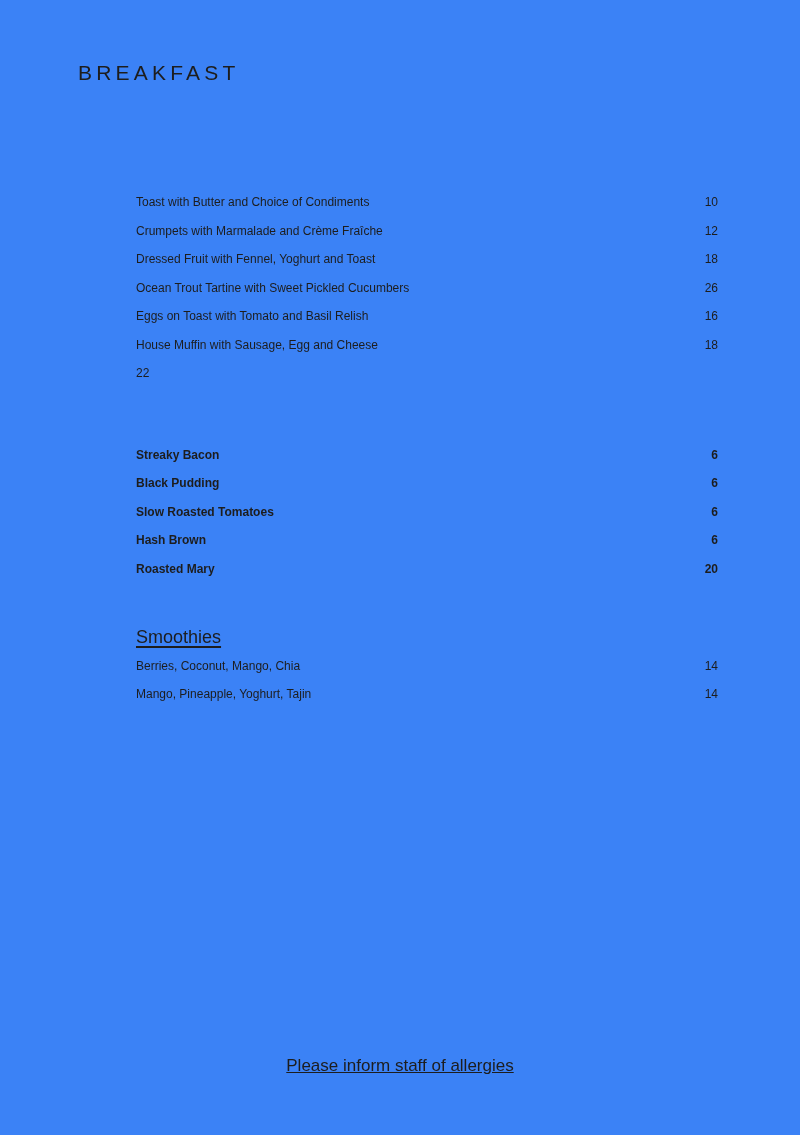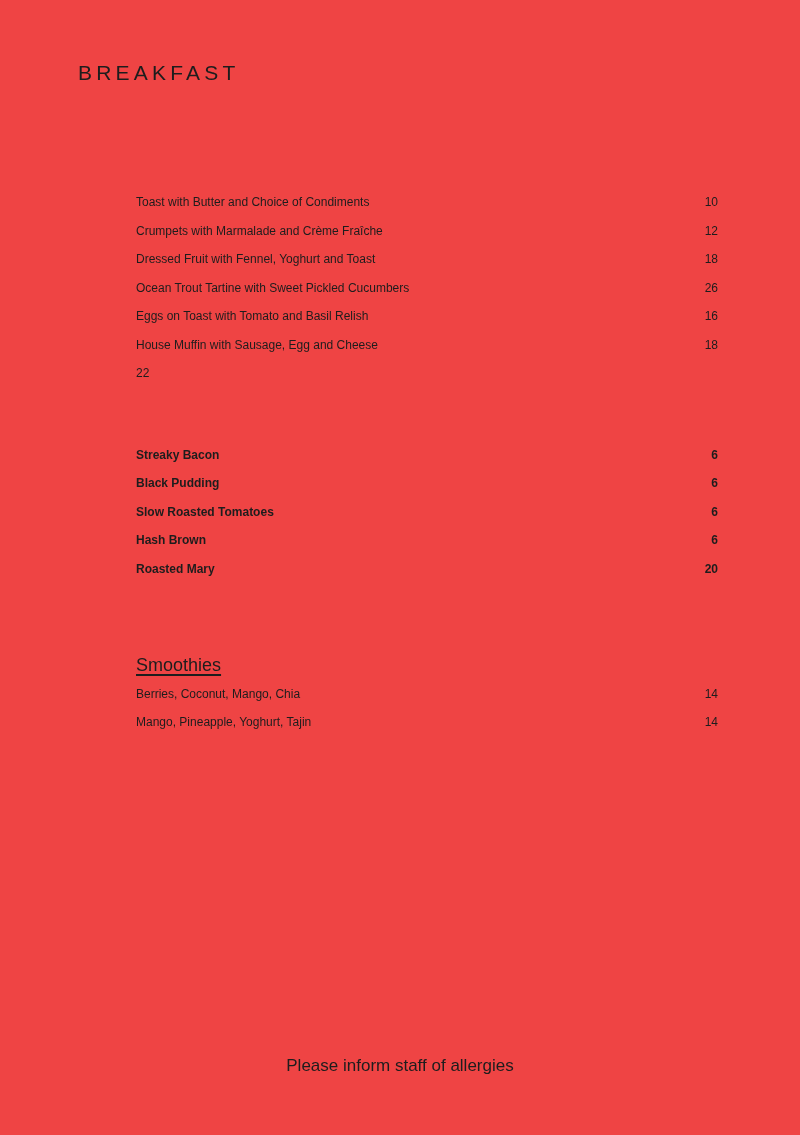--- a/index.html
+++ b/index.html
@@ -4,21 +4,21 @@
 <style>
   html, body {
     margin: 0;
     padding: 0;
     background: #ffffff;
   }
   .page {
     position: relative;
     width: 800px;
     height: 1135px;
-    background: #ef4444;
+    background: #3b82f6;
     font-family: "Liberation Sans", "DejaVu Sans", sans-serif;
     color: #1d1d1d;
     overflow: hidden;
   }
   .title {
     position: absolute;
     left: 78px;
     top: 60px;
     margin: 0;
     font-size: 21px;
@@ -30,21 +30,21 @@
   .menu {
     position: absolute;
     left: 136px;
     top: 188px;
     width: 582px;
   }
   .menu-section {
     margin: 0;
   }
   .menu-section:nth-child(2) { margin-top: 53px; font-weight: bold; }
-  .menu-section:nth-child(3) { margin-top: 68px; }
+  .menu-section:nth-child(3) { margin-top: 40px; }
   .section-heading {
     margin: 0;
     font-size: 18px;
     font-weight: 400;
     line-height: 28.5px;
     text-decoration: underline;
     text-underline-offset: 3px;
     text-decoration-thickness: 1.5px;
   }
   .menu-row {
@@ -64,20 +64,21 @@
   }
   .footer {
     position: absolute;
     left: 0;
     top: 1053px;
     width: 100%;
     text-align: center;
     font-size: 17px;
     line-height: 25px;
     color: #1d1d1d;
+    text-decoration: underline;
   }
 </style>
 </head>
 <body>
 
 <div class="page">
 
   <h1 class="title">BREAKFAST</h1>
 
   <main class="menu">

